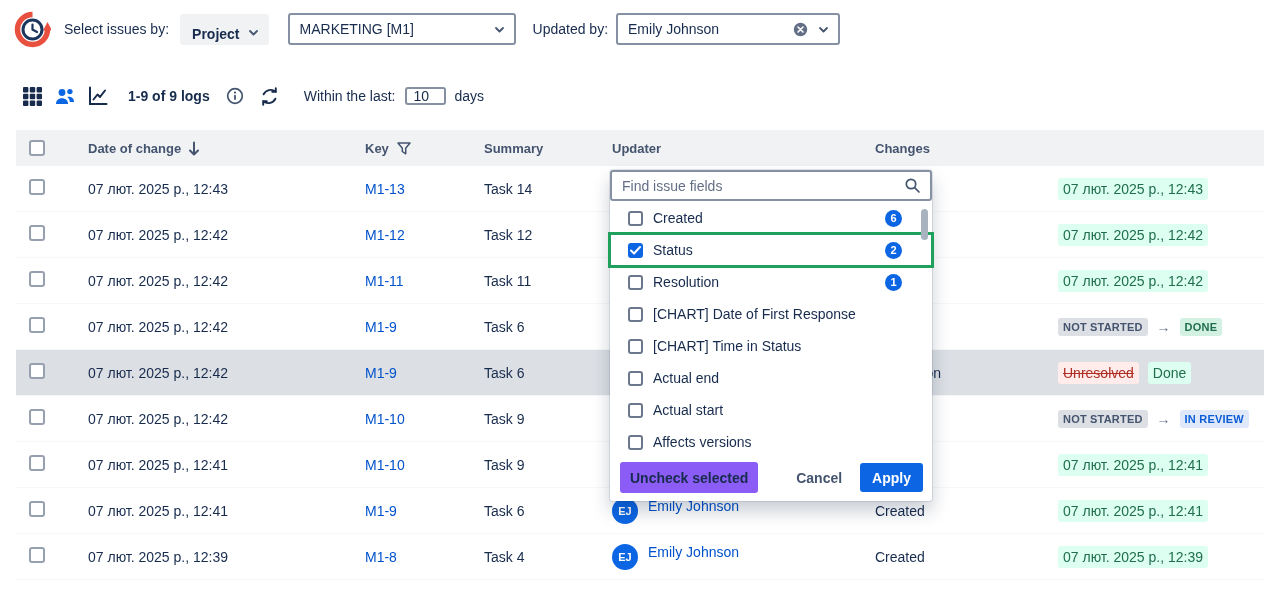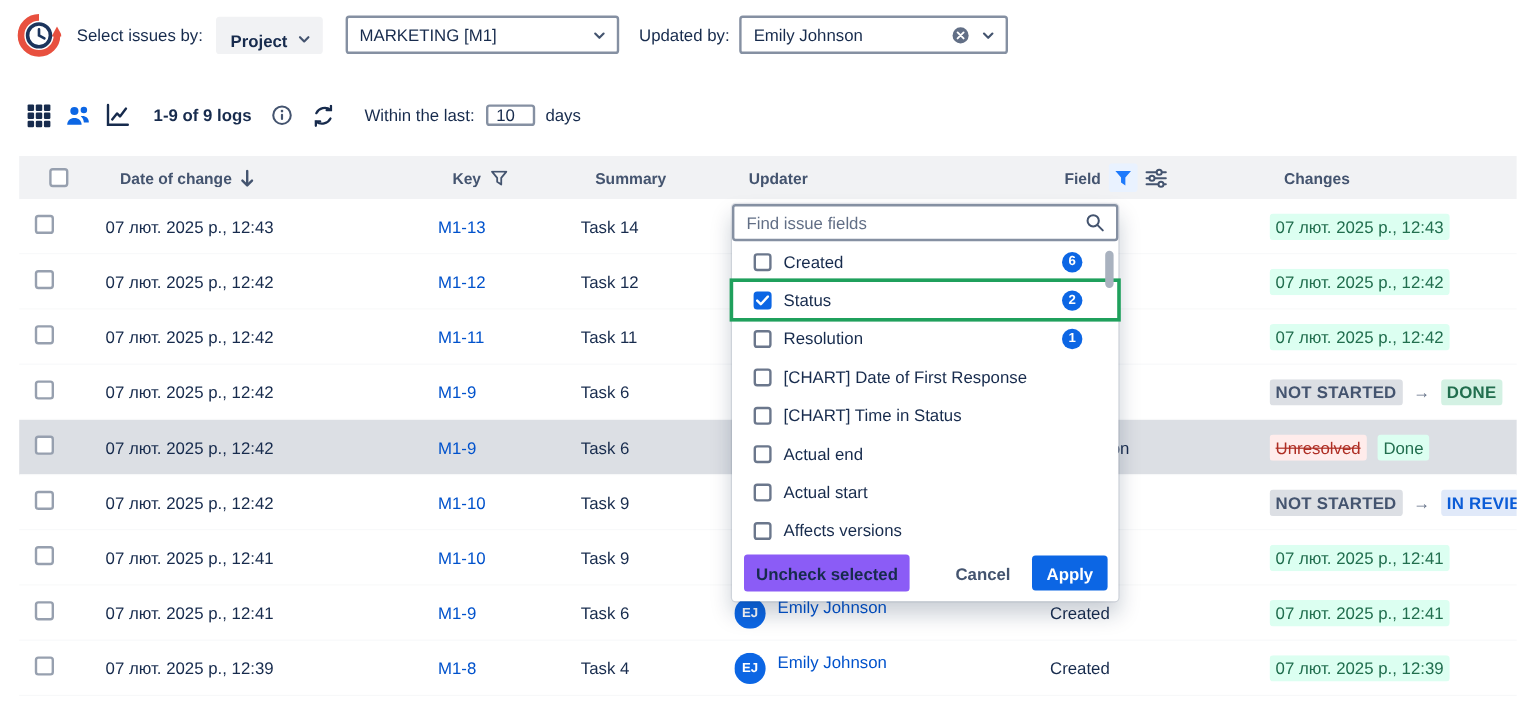--- a/index.html
+++ b/index.html
@@ -26,37 +26,37 @@
   .logs { font-weight: 700; margin-left: 9px; white-space: nowrap; }
   .ticon { margin-left: 16px; display: flex; cursor: pointer; }
   .within { margin-left: 25px; }
   .days-input { width: 41px; height: 18px; border: 2px solid #8590A2; border-radius: 3px; margin-left: 9px; padding: 0 7px; font: inherit; color: #172B4D; }
   .days { margin-left: 9px; }
 
   
   .table { margin: 19px 0 0 16px; width: 1248px; }
   .thead, .trow { display: grid; grid-template-columns: 72px 277px 119px 128px 263px 183px 1fr; align-items: center; }
   .thead { height: 36px; background: #F1F2F4; }
-  .thead .cell { font-size: 13px; font-weight: 700; color: #44546F; display: flex; align-items: center; margin-left: 12px; }
+  .thead .cell { font-size: 13px; font-weight: 700; color: #44546F; display: flex; align-items: center; }
   .trow { height: 46px; border-bottom: 1px solid #F7F8F9; background: #fff; }
   .trow.selected { background: #DCDFE4; }
   .cell { overflow: hidden; white-space: nowrap; }
   .c-check { padding-left: 13px; overflow: visible; }
   .cb { width: 16px; height: 16px; border: 2px solid #97A0AF; border-radius: 3px; background: #fff; display: inline-block; cursor: pointer; }
   .sort { margin-left: 7px; display: flex; cursor: pointer; }
   .funnel { margin-left: 8px; display: flex; cursor: pointer; }
   .funnel-active { margin-left: 7px; width: 24px; height: 24px; background: #E9F2FF; border-radius: 3px; display: flex; align-items: center; justify-content: center; cursor: pointer; }
   .sliders { margin-left: 6px; display: flex; cursor: pointer; }
   .link { color: #0052CC; text-decoration: none; cursor: pointer; }
   .c-updater { display: flex; align-items: flex-start; overflow: hidden; }
   .avatar { width: 26px; height: 26px; border-radius: 50%; background: #0C66E4; color: #fff; font-size: 11px; font-weight: 700; display: inline-flex; align-items: center; justify-content: center; margin-right: 10px; flex: 0 0 auto; }
   .c-changes { display: flex; align-items: center; overflow: hidden; }
   .loz { display: inline-block; border-radius: 3px; padding: 3px 5px; white-space: nowrap; }
   .loz-date { background: #DCFFF1; color: #216E4E; }
-  .loz-status { font-size: 14px; font-weight: 700; letter-spacing: 0.2px; }
+  .loz-status { font-size: 11px; font-weight: 700; letter-spacing: 0.2px; }
   .loz-gray { background: #DCDFE4; color: #44546F; }
   .loz-green { background: #D3F1E3; color: #216E4E; }
   .loz-blue { background: #E0E9F9; color: #0B5CD7; }
   .arrow { margin: 0 9px; color: #626F86; }
   .loz-red { background: #FFECEB; color: #AE2E24; }
   .strike { text-decoration: line-through; }
   .loz-greentext { background: #DCFFF1; color: #216E4E; margin-left: 9px; }
 
   
   .dropdown { position: absolute; left: 610px; top: 170px; width: 322px; background: #fff; border-radius: 3px; box-shadow: 0 0 0 1px rgba(9,30,66,.10), 0 10px 18px rgba(9,30,66,.22); z-index: 20; }
@@ -202,38 +202,20 @@
           </svg>
       </span>
     </div>
     <div class="cell">
         <span>Summary</span>
       </div>
     <div class="cell">
         <span>Updater</span>
       </div>
     <div class="cell">
-      <span>Field</span>
-      <span class="funnel-active">
-        <svg width="14" height="13" viewBox="0 0 14 13" fill="#1D7AFC">
-            <path d="M0.5 0.5 H13.5 L8.8 6 V12.5 L5.2 10 V6 Z"></path>
-          </svg>
-      </span>
-      <span class="sliders">
-        <svg width="19" height="19" viewBox="0 0 19 19" stroke="#44546F" stroke-width="1.7" stroke-linecap="round" fill="#fff">
-          <line x1="1.5" y1="4.5" x2="17.5" y2="4.5"></line>
-            <line x1="1.5" y1="9.5" x2="17.5" y2="9.5"></line>
-            <line x1="1.5" y1="14.5" x2="17.5" y2="14.5"></line>
-          <circle cx="12" cy="4.5" r="2.1"></circle>
-            <circle cx="6" cy="9.5" r="2.1"></circle>
-            <circle cx="13.5" cy="14.5" r="2.1"></circle>
-        </svg>
-      </span>
-    </div>
-    <div class="cell">
         <span>Changes</span>
       </div>
   </div>
   <div class="tbody">
   <div class="trow">
     <div class="cell c-check"><span class="cb"></span></div>
     <div class="cell"><span>07 лют. 2025 р., 12:43</span></div>
     <div class="cell"><a class="link">M1-13</a></div>
     <div class="cell"><span>Task 14</span></div>
     <div class="cell c-updater"></div>

